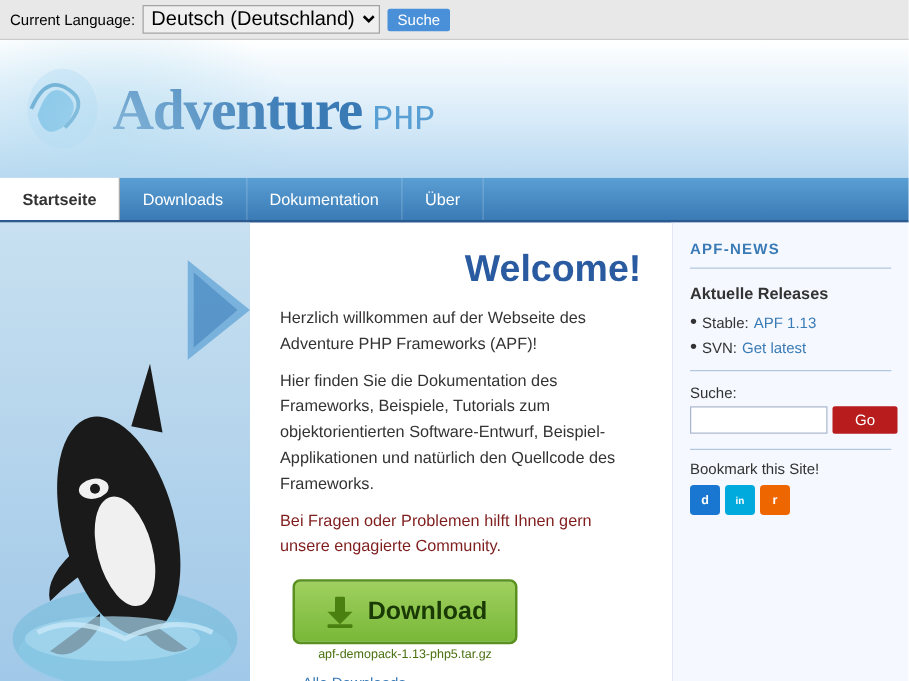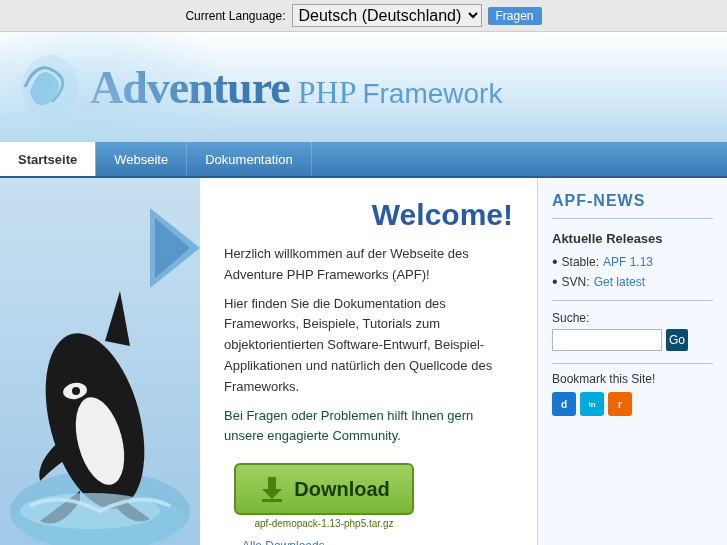--- a/index.html
+++ b/index.html
@@ -7,21 +7,21 @@
 
     
     #lang-bar {
       background: #e8e8e8;
       text-align: right;
       padding: 4px 8px;
       font-size: 12px;
       border-bottom: 1px solid #ccc;
       display: flex;
       align-items: center;
-      justify-content: center;
+      justify-content: flex-start;
       gap: 6px;
     }
     #lang-bar select {
       font-size: 16px;
       padding: 1px 2px;
       border: 1px solid #a3a3a3;
     }
     #lang-bar button {
       background: #4a90d9;
       color: #fff;
@@ -65,23 +65,23 @@
       gap: 8px;
     }
     #logo-adventure {
       font-size: 46px;
       font-weight: bold;
       color: #3a7ab5;
       font-family: Georgia, serif;
       letter-spacing: -1px;
     }
     #logo-php {
-      font-size: 32px;
+      font-size: 28px;
       color: #5a9fd4;
-      font-family: Liberation Serif, serif;
+      font-family: Liberation Mono, monospace;
       font-weight: normal;
     }
     #logo-framework {
       font-size: 28px;
       color: #5a9fd4;
       font-family: Arial, sans-serif;
       font-weight: normal;
     }
 
     
@@ -195,21 +195,21 @@
     
     #right-sidebar {
       width: 190px;
       background: #f5f9ff;
       border-left: 1px solid #d0d8e8;
       padding: 14px 14px;
       flex-shrink: 0;
       overflow-y: auto;
     }
     #apf-news-title {
-      font-size: 16px;
+      font-size: 12px;
       font-weight: bold;
       color: #3a7ab5;
       margin-bottom: 8px;
       letter-spacing: 1px;
     }
     #apf-news-divider {
       border: none;
       border-top: 1px solid #b0c8e0;
       margin-bottom: 12px;
     }
@@ -312,45 +312,45 @@
 </head>
 <body>
 
 <div id="lang-bar">
   <span>Current Language:</span>
   <select>
     <option>Deutsch (Deutschland)</option>
     <option>English (United States)</option>
     <option>Français (France)</option>
   </select>
-  <button>Fragen</button>
+  <button>Suche</button>
 </div>
 
 <div id="header">
   <div id="logo-area">
 
     <svg id="logo-wave" viewBox="0 0 60 70">
       <ellipse cx="30" cy="35" rx="28" ry="32" fill="rgba(180,220,245,0.4)"></ellipse>
       <path d="M10,40 Q20,10 35,25 Q45,35 30,50 Q15,60 10,40Z" fill="#5ab0e0" opacity="0.7"></path>
       <path d="M5,35 Q18,5 38,22 Q50,32 32,50" fill="none" stroke="#3a90c0" stroke-width="3" opacity="0.8"></path>
     </svg>
     <div id="logo-text">
       <span id="logo-adventure">Adventure</span>
       <span style="display:flex;align-items:baseline;gap:6px;">
         <span id="logo-php">PHP</span>
-        <span id="logo-framework">Framework</span>
       </span>
     </div>
   </div>
 </div>
 
 <nav id="nav">
   <a class="nav-item" href="#">Startseite</a>
-  <a class="nav-item" href="#">Webseite</a>
+  <a class="nav-item" href="#">Downloads</a>
   <a class="nav-item" href="#">Dokumentation</a>
+  <a class="nav-item" href="#">Über</a>
 </nav>
 
 <div id="main">
 
   <div id="left-panel">
     <svg id="orca-svg" viewBox="0 0 180 300">
 
       <ellipse cx="90" cy="260" rx="90" ry="40" fill="#6ab8d8" opacity="0.5"></ellipse>
       <ellipse cx="90" cy="270" rx="85" ry="30" fill="#8cd0ea" opacity="0.4"></ellipse>
 
@@ -377,21 +377,21 @@
         <polygon points="0,0 50,40 0,80" fill="#5a9fd4" opacity="0.7"></polygon>
         <polygon points="5,10 40,40 5,70" fill="#3a7ab5" opacity="0.5"></polygon>
       </svg>
     </div>
   </div>
 
   <div id="center-content">
     <h1 id="welcome-title">Welcome!</h1>
     <p id="welcome-para1" class="welcome-text" style="margin-bottom:8px;font-size:13px;color:#333;line-height:1.6;">Herzlich willkommen auf der Webseite des Adventure PHP Frameworks (APF)!</p>
     <p id="welcome-para2" class="welcome-text" style="margin-bottom:8px;font-size:13px;color:#333;line-height:1.6;">Hier finden Sie die Dokumentation des Frameworks, Beispiele, Tutorials zum objektorientierten Software-Entwurf, Beispiel-Applikationen und natürlich den Quellcode des Frameworks.</p>
-    <p id="welcome-para3" class="welcome-text" style="font-size:13px;color:#14532d;line-height:1.6;">Bei Fragen oder Problemen hilft Ihnen gern unsere engagierte Community.</p>
+    <p id="welcome-para3" class="welcome-text" style="font-size:13px;color:#7f1d1d;line-height:1.6;">Bei Fragen oder Problemen hilft Ihnen gern unsere engagierte Community.</p>
 
     <div id="download-btn-area">
       <div id="download-btn">
 
         <svg class="dl-icon" viewBox="0 0 28 28">
           <rect x="10" y="2" width="8" height="14" fill="#4a8010" rx="1"></rect>
           <polygon points="4,14 14,24 24,14" fill="#4a8010"></polygon>
           <rect x="4" y="24" width="20" height="3" fill="#4a8010" rx="1"></rect>
         </svg>
         <span id="download-btn-label">Download</span>
@@ -423,21 +423,21 @@
       <span class="bullet-dot">•</span>
       <span style="font-size:12px;color:#333;">SVN:</span>
       <a class="release-link" href="#">Get latest</a>
     </div>
 
     <hr id="releases-divider" style="border:none;border-top:1px solid #b0c8e0;margin:10px 0;">
 
     <label id="search-label">Suche:</label>
     <div id="search-row">
       <input type="text" id="search-input" style="border: 1px solid rgb(170, 184, 208); padding: 3px 5px; font-size: 12px; width: 110px;">
-      <button id="search-btn" style="background:#0c4a6e;color:#fff;border:none;padding:3px 3px;font-size:12px;cursor:pointer;border-radius:2px;">Go</button>
+      <button id="search-btn" style="background:#b91c1c;color:#fff;border:none;padding:3px 18px;font-size:12px;cursor:pointer;border-radius:2px;">Go</button>
     </div>
 
     <hr id="search-divider" style="border:none;border-top:1px solid #b0c8e0;margin:8px 0;">
 
     <div id="bookmark-title" style="font-size:12px;color:#333;margin-bottom:6px;">Bookmark this Site!</div>
     <div id="bookmark-icons">
       <div class="bookmark-icon bm-blue" title="Digg">d</div>
       <div class="bookmark-icon bm-sky" title="LinkedIn" style="font-size:8px;">in</div>
       <div class="bookmark-icon bm-orange" title="Reddit">r</div>
     </div>

